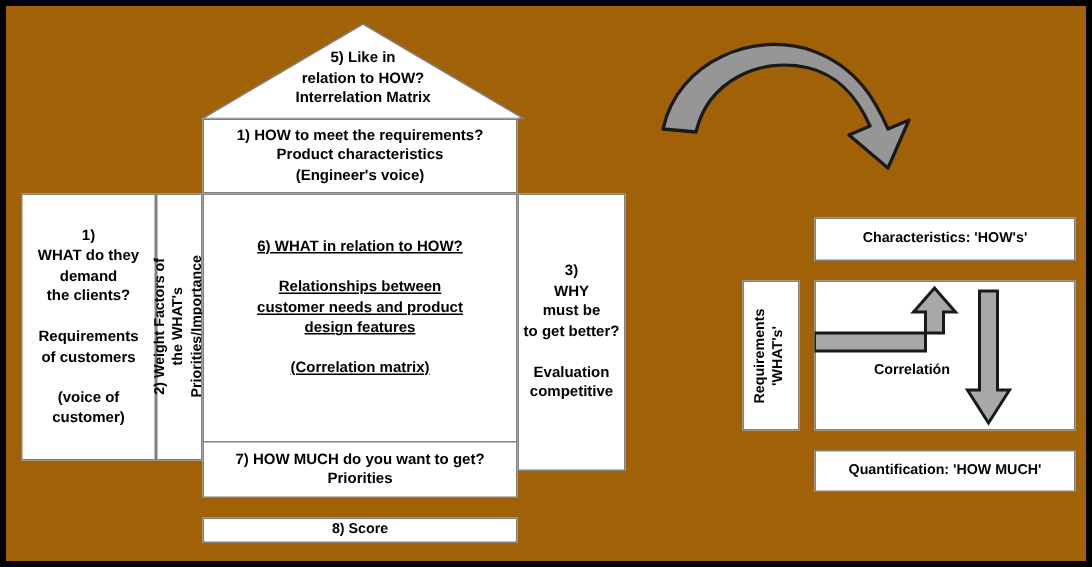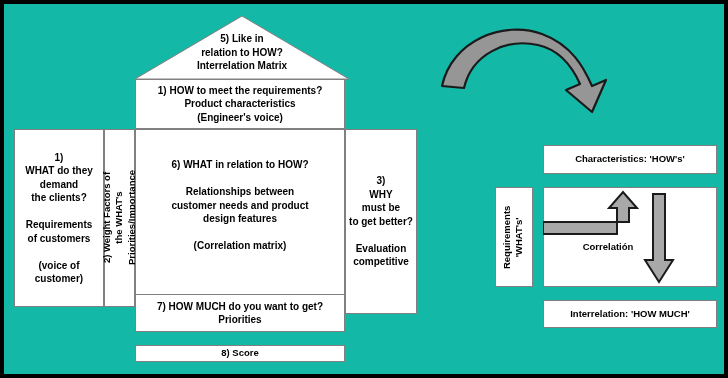--- a/index.html
+++ b/index.html
@@ -7,21 +7,21 @@
     padding: 0;
     background: #ffffff;
   }
   body {
     font-family: "Liberation Sans", sans-serif;
   }
   #canvas {
     position: relative;
     width: 728px;
     height: 378px;
-    background: #14b8a6;
+    background: #a16207;
     box-sizing: border-box;
     border: 4px solid #000000;
     overflow: hidden;
   }
   .box {
     position: absolute;
     box-sizing: border-box;
     border: 1px solid #808080;
     background: #ffffff;
     display: flex;
@@ -60,21 +60,21 @@
   #box1 { left: 10px;  top: 125px; width: 90px;  height: 178px; }
   #box2 { left: 100px; top: 125px; width: 31px;  height: 178px; }
   #box2 .vert {
     transform: rotate(-90deg);
     white-space: pre-line;
     font-size: 9.5px;
     line-height: 1.3;
     font-weight: bold;
     text-align: center;
   }
-  #box6 { left: 131px; top: 125px; width: 210px; height: 178px; align-items: flex-start; padding-top: 28px; }
+  #box6 { left: 131px; top: 125px; width: 210px; height: 178px; align-items: flex-start; padding-top: 28px; text-decoration: underline; }
   #box3 { left: 341px; top: 125px; width: 72px;  height: 185px; }
   #box7 { left: 131px; top: 290px; width: 210px; height: 38px; text-align: center; }
   #box8 { left: 131px; top: 341px; width: 210px; height: 17px; font-size: 9.5px;}
 
   
   #curved-arrow {
     position: absolute;
     left: 430px;
     top: 14px;
     width: 190px;
@@ -200,16 +200,16 @@
 
   <svg id="bent-arrow" viewBox="0 0 110 52" preserveAspectRatio="none">
     <path d="M 0,32 L 0,44 L 74,44 L 74,18 L 66,18 L 80,2 L 94,18 L 86,18 L 86,32 Z" fill="#a8a8a8" stroke="#1a1a1a" stroke-width="2" stroke-linejoin="miter"></path>
   </svg>
 
   <svg id="down-arrow" viewBox="0 0 34 92" preserveAspectRatio="none">
     <path d="M 11,2 L 23,2 L 23,68 L 31,68 L 17,90 L 3,68 L 11,68 Z" fill="#a8a8a8" stroke="#1a1a1a" stroke-width="2" stroke-linejoin="miter"></path>
   </svg>
 
   <div class="box" id="box-quant">
-    <span>Interrelation: 'HOW MUCH'</span>
+    <span>Quantification: 'HOW MUCH'</span>
   </div>
 
 </div>
 
 </body></html>

